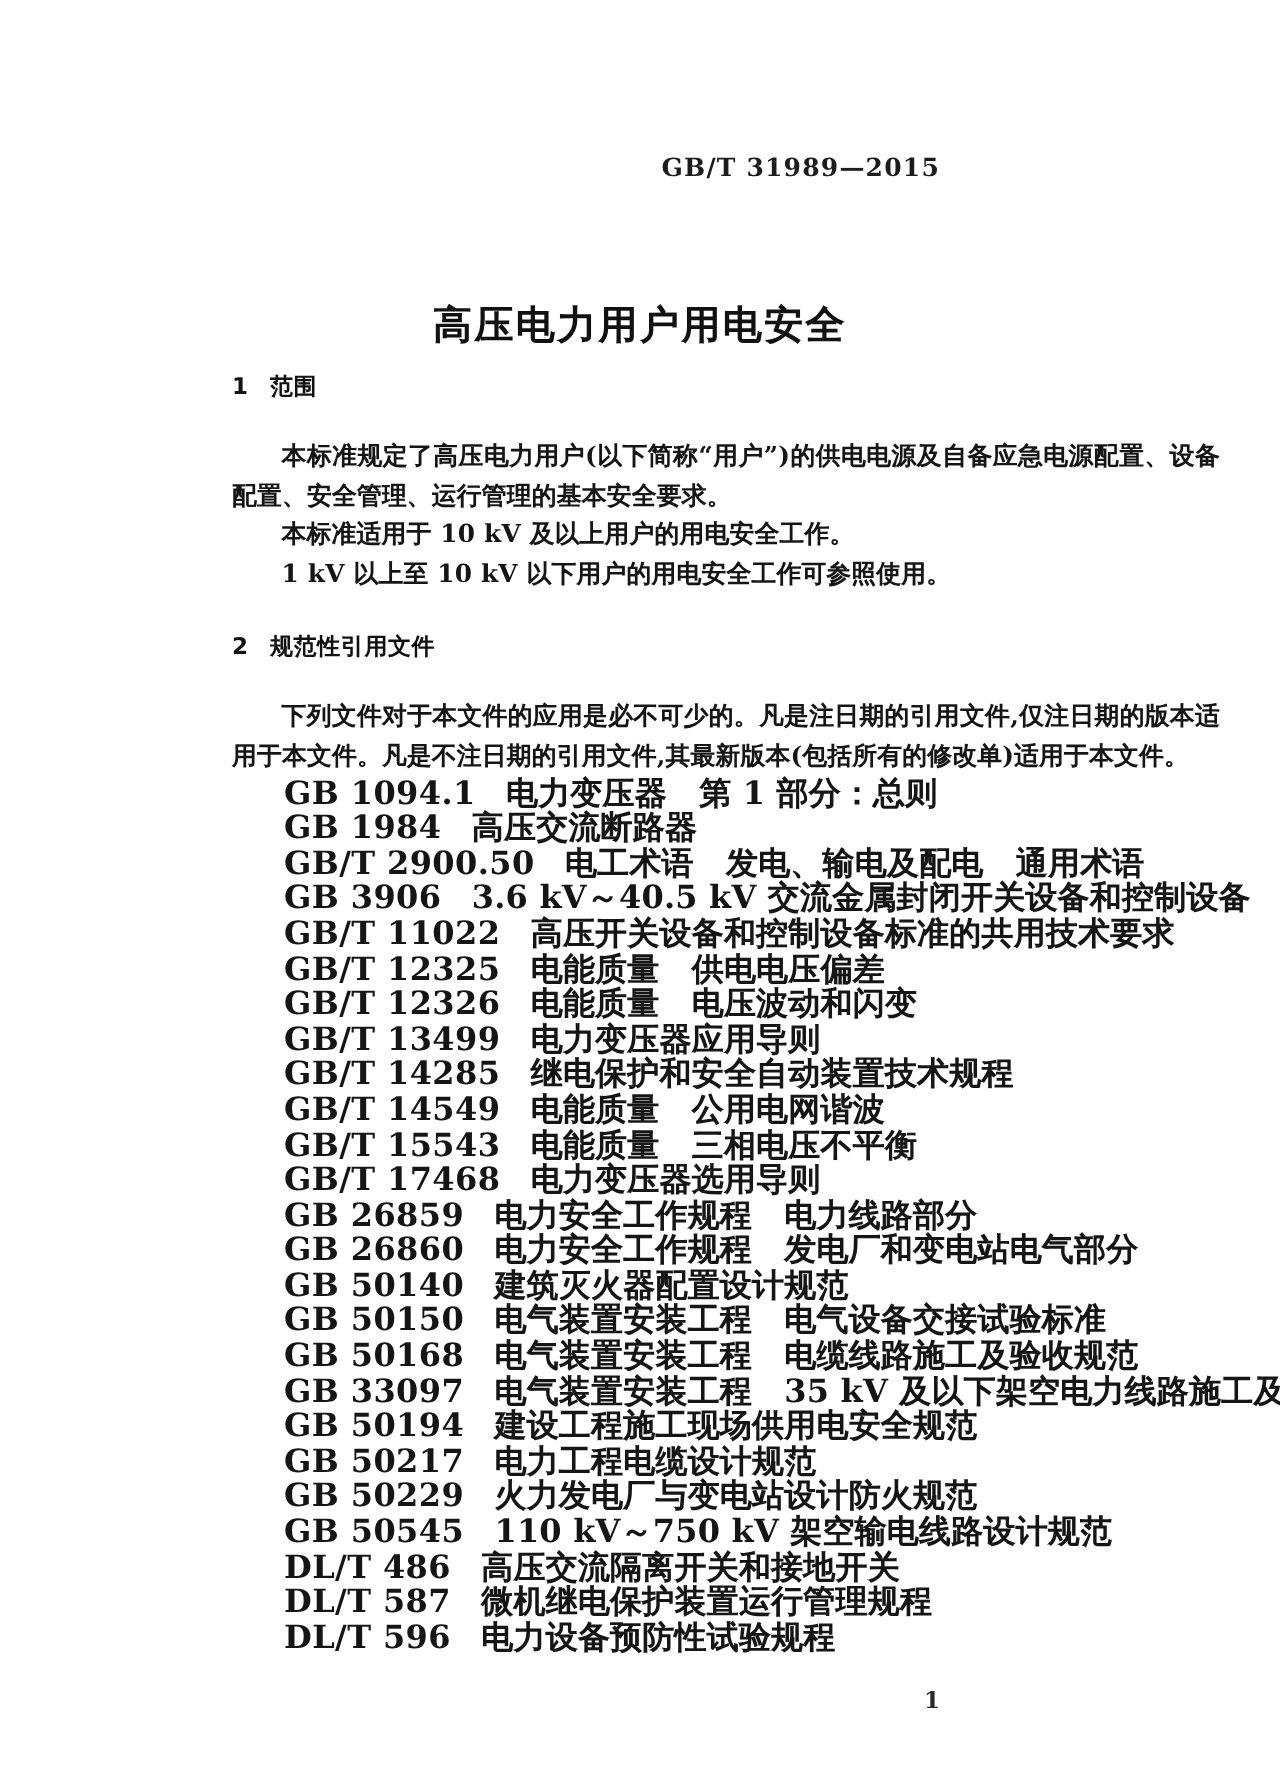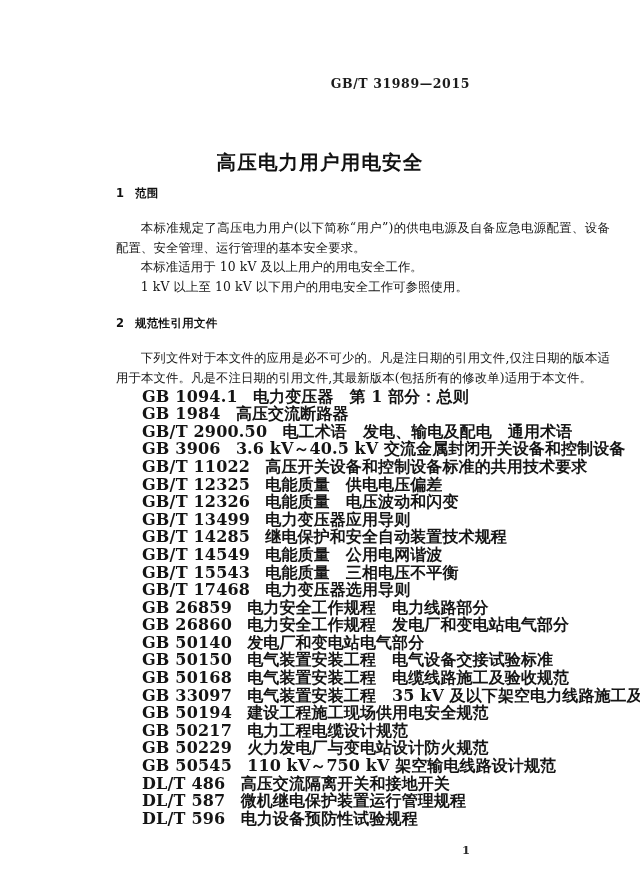--- a/index.html
+++ b/index.html
@@ -71,21 +71,21 @@
     margin: 0;
   }
   .clause-heading .num {
     display: inline-block;
     min-width: 19px;
   }
 
   .para {
     font-family: "DejaVu Serif", "Liberation Serif", serif;
     font-size: 12.4px;
-    font-weight: 400;
+    font-weight: 700;
     line-height: 19.6px;
     color: #151515;
     margin: 0;
     text-align: justify;
     text-justify: inter-ideograph;
     letter-spacing: 0.1px;
   }
   .para.indent {
     text-indent: 2em;
   }
@@ -170,21 +170,21 @@
         <li class="ref-item"><span class="ref-code">GB/T 11022</span><span class="ref-sep"></span><span class="ref-title">高压开关设备和控制设备标准的共用技术要求</span></li>
         <li class="ref-item"><span class="ref-code">GB/T 12325</span><span class="ref-sep"></span><span class="ref-title">电能质量　供电电压偏差</span></li>
         <li class="ref-item"><span class="ref-code">GB/T 12326</span><span class="ref-sep"></span><span class="ref-title">电能质量　电压波动和闪变</span></li>
         <li class="ref-item"><span class="ref-code">GB/T 13499</span><span class="ref-sep"></span><span class="ref-title">电力变压器应用导则</span></li>
         <li class="ref-item"><span class="ref-code">GB/T 14285</span><span class="ref-sep"></span><span class="ref-title">继电保护和安全自动装置技术规程</span></li>
         <li class="ref-item"><span class="ref-code">GB/T 14549</span><span class="ref-sep"></span><span class="ref-title">电能质量　公用电网谐波</span></li>
         <li class="ref-item"><span class="ref-code">GB/T 15543</span><span class="ref-sep"></span><span class="ref-title">电能质量　三相电压不平衡</span></li>
         <li class="ref-item"><span class="ref-code">GB/T 17468</span><span class="ref-sep"></span><span class="ref-title">电力变压器选用导则</span></li>
         <li class="ref-item"><span class="ref-code">GB 26859</span><span class="ref-sep"></span><span class="ref-title">电力安全工作规程　电力线路部分</span></li>
         <li class="ref-item"><span class="ref-code">GB 26860</span><span class="ref-sep"></span><span class="ref-title">电力安全工作规程　发电厂和变电站电气部分</span></li>
-        <li class="ref-item"><span class="ref-code">GB 50140</span><span class="ref-sep"></span><span class="ref-title">发电厂和变电站电气部分</span></li>
+        <li class="ref-item"><span class="ref-code">GB 50140</span><span class="ref-sep"></span><span class="ref-title">建筑灭火器配置设计规范</span></li>
         <li class="ref-item"><span class="ref-code">GB 50150</span><span class="ref-sep"></span><span class="ref-title">电气装置安装工程　电气设备交接试验标准</span></li>
         <li class="ref-item"><span class="ref-code">GB 50168</span><span class="ref-sep"></span><span class="ref-title">电气装置安装工程　电缆线路施工及验收规范</span></li>
         <li class="ref-item"><span class="ref-code">GB 33097</span><span class="ref-sep"></span><span class="ref-title">电气装置安装工程　35 kV 及以下架空电力线路施工及验收规范</span></li>
         <li class="ref-item"><span class="ref-code">GB 50194</span><span class="ref-sep"></span><span class="ref-title">建设工程施工现场供用电安全规范</span></li>
         <li class="ref-item"><span class="ref-code">GB 50217</span><span class="ref-sep"></span><span class="ref-title">电力工程电缆设计规范</span></li>
         <li class="ref-item"><span class="ref-code">GB 50229</span><span class="ref-sep"></span><span class="ref-title">火力发电厂与变电站设计防火规范</span></li>
         <li class="ref-item"><span class="ref-code">GB 50545</span><span class="ref-sep"></span><span class="ref-title">110 kV～750 kV 架空输电线路设计规范</span></li>
         <li class="ref-item"><span class="ref-code">DL/T 486</span><span class="ref-sep"></span><span class="ref-title">高压交流隔离开关和接地开关</span></li>
         <li class="ref-item"><span class="ref-code">DL/T 587</span><span class="ref-sep"></span><span class="ref-title">微机继电保护装置运行管理规程</span></li>
         <li class="ref-item"><span class="ref-code">DL/T 596</span><span class="ref-sep"></span><span class="ref-title">电力设备预防性试验规程</span></li>

